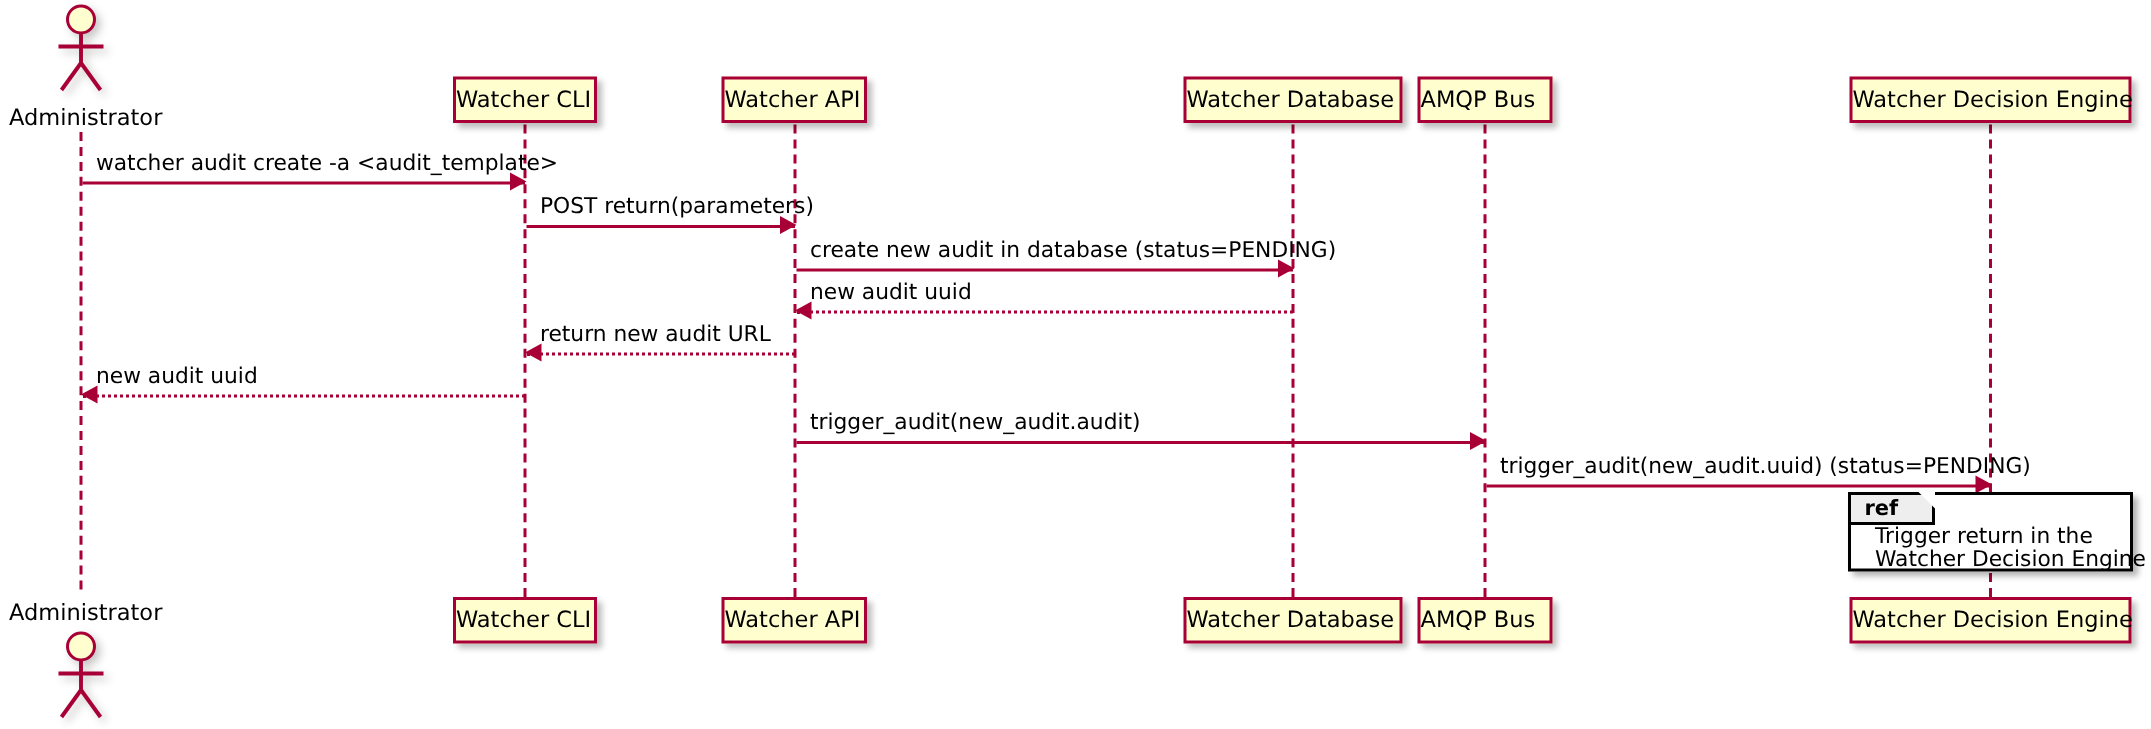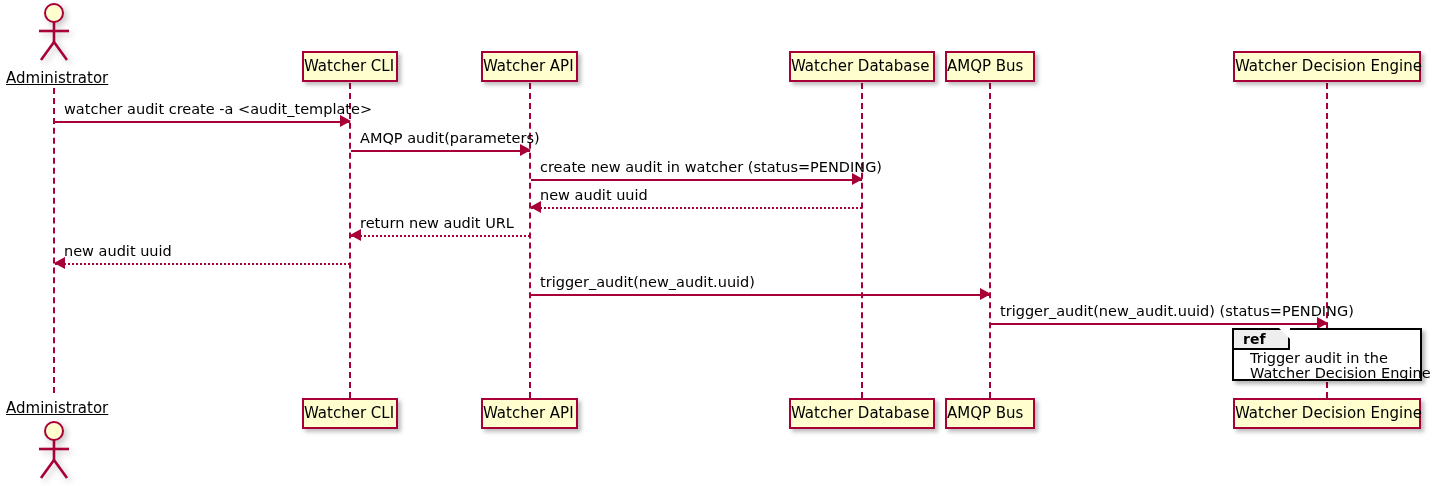--- a/index.html
+++ b/index.html
@@ -13,21 +13,21 @@
 
   
   .pbox{position:absolute;box-sizing:border-box;background:#FEFECE;
         border:2px solid #A80036;height:31px;line-height:27px;
         text-align:left;color:#000000;font-size:15px;white-space:nowrap;
         box-shadow:3px 3px 4px rgba(0,0,0,0.26);}
 
   
   .actor{position:absolute;width:44px;height:60px;}
   .actor svg{display:block;filter:drop-shadow(3px 3px 3px rgba(0,0,0,0.22));}
-  .actor-label{position:absolute;font-size:15px;color:#000;white-space:nowrap;text-decoration:underline;}
+  .actor-label{position:absolute;font-size:15px;color:#000;white-space:nowrap;}
 
   
   .msg{position:absolute;height:0;}
   .msg .line{position:absolute;left:0;top:0;width:100%;height:0;
              border-top:2px solid #A80036;}
   .msg.dotted .line{border-top:2px dotted #A80036;}
   .msg .head{position:absolute;top:-6px;width:0;height:0;}
   .msg .head.r{right:-1px;border-top:6px solid transparent;
                border-bottom:6px solid transparent;border-left:11px solid #A80036;}
   .msg .head.l{left:-1px;border-top:6px solid transparent;
@@ -96,27 +96,27 @@
 
   <div class="msg" style="left:55px;top:121px;width:295px;">
     <div class="line"></div>
     <div class="head r"></div>
     <div class="label left">watcher audit create -a &lt;audit_template&gt;</div>
   </div>
 
   <div class="msg" style="left:351px;top:150px;width:179px;">
     <div class="line"></div>
     <div class="head r"></div>
-    <div class="label left">AMQP audit(parameters)</div>
+    <div class="label left">POST return(parameters)</div>
   </div>
 
   <div class="msg" style="left:531px;top:179px;width:331px;">
     <div class="line"></div>
     <div class="head r"></div>
-    <div class="label left">create new audit in watcher (status=PENDING)</div>
+    <div class="label left">create new audit in database (status=PENDING)</div>
   </div>
 
   <div class="msg dotted" style="left:531px;top:207px;width:331px;">
     <div class="line"></div>
     <div class="head l"></div>
     <div class="label left">new audit uuid</div>
   </div>
 
   <div class="msg dotted" style="left:351px;top:235px;width:179px;">
     <div class="line"></div>
@@ -126,28 +126,28 @@
 
   <div class="msg dotted" style="left:55px;top:263px;width:295px;">
     <div class="line"></div>
     <div class="head l"></div>
     <div class="label left">new audit uuid</div>
   </div>
 
   <div class="msg" style="left:531px;top:294px;width:459px;">
     <div class="line"></div>
     <div class="head r"></div>
-    <div class="label left">trigger_audit(new_audit.uuid)</div>
+    <div class="label left">trigger_audit(new_audit.audit)</div>
   </div>
 
   <div class="msg" style="left:991px;top:323px;width:336px;">
     <div class="line"></div>
     <div class="head r"></div>
     <div class="label left">trigger_audit(new_audit.uuid) (status=PENDING)</div>
   </div>
 
   <div class="refbox" style="left:1232px;top:328px;width:190px;height:53px;padding-left:15px;">
     <div class="reftab">ref</div>
-    <div class="reftext" style="left:16px;top:20px;">Trigger audit in the</div>
+    <div class="reftext" style="left:16px;top:20px;">Trigger return in the</div>
     <div class="reftext" style="left:16px;top:35px;">Watcher Decision Engine</div>
   </div>
 
 </div>
 
 </body></html>

